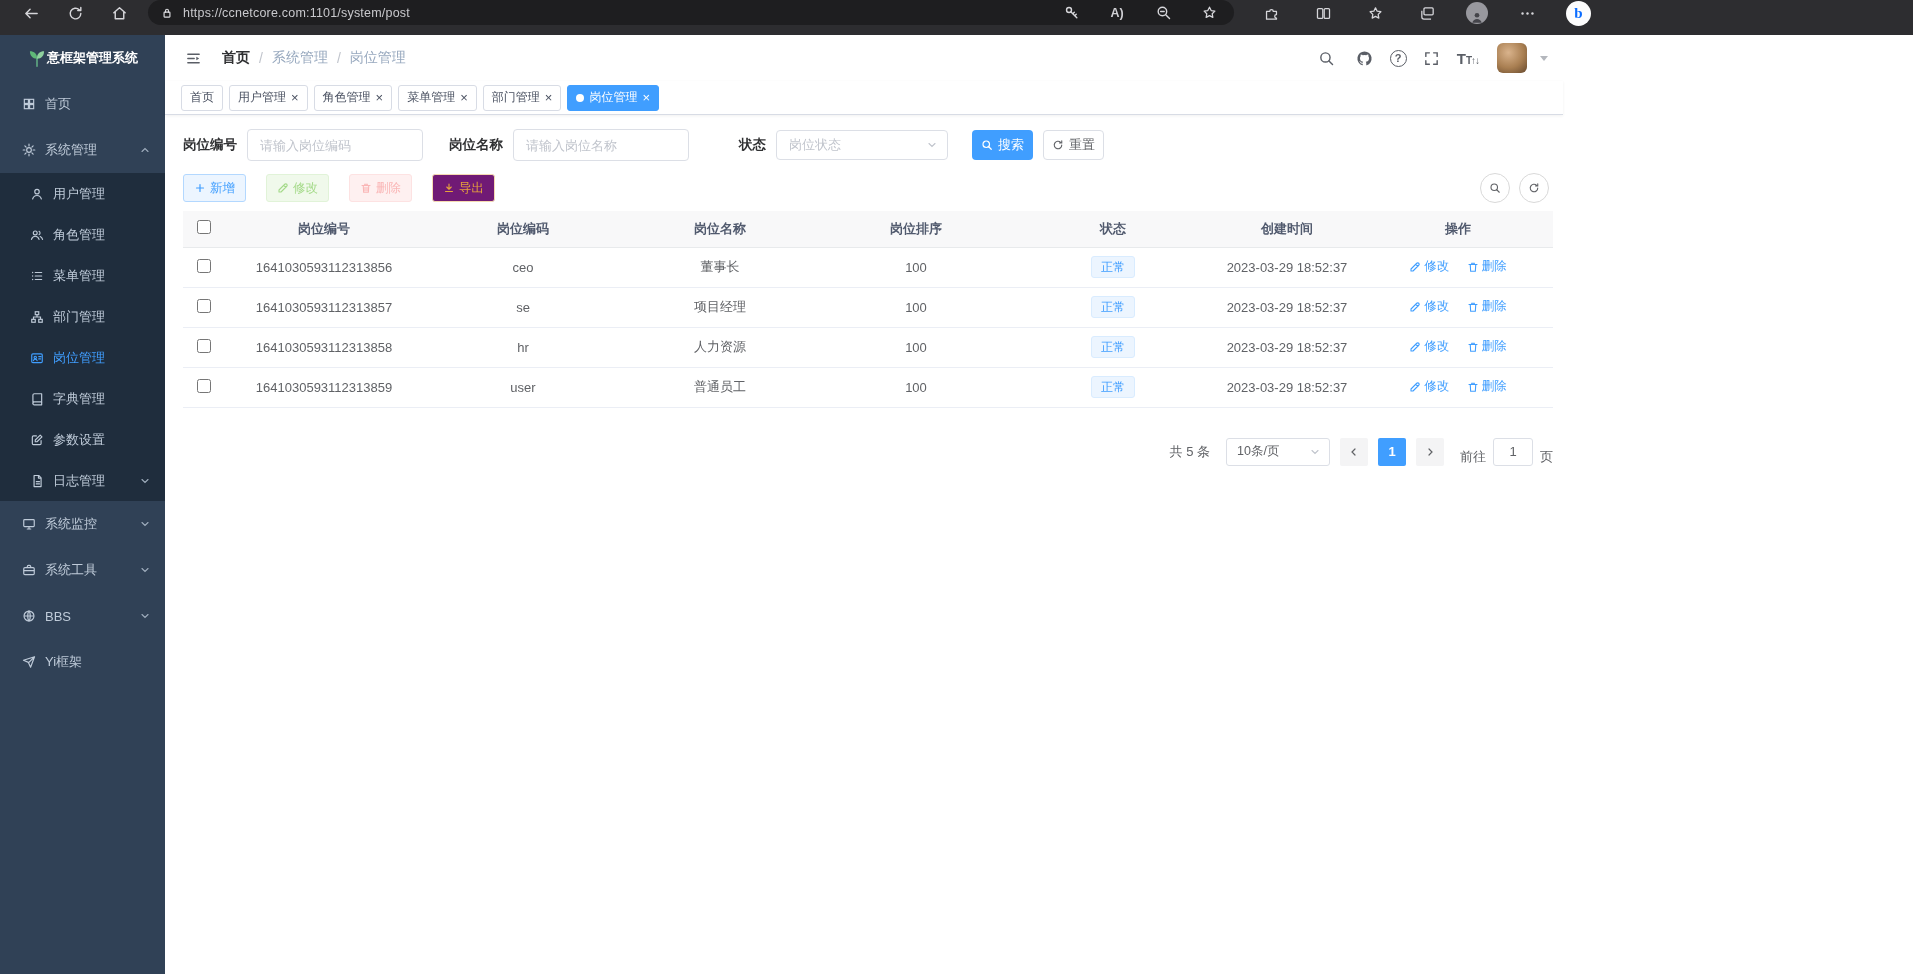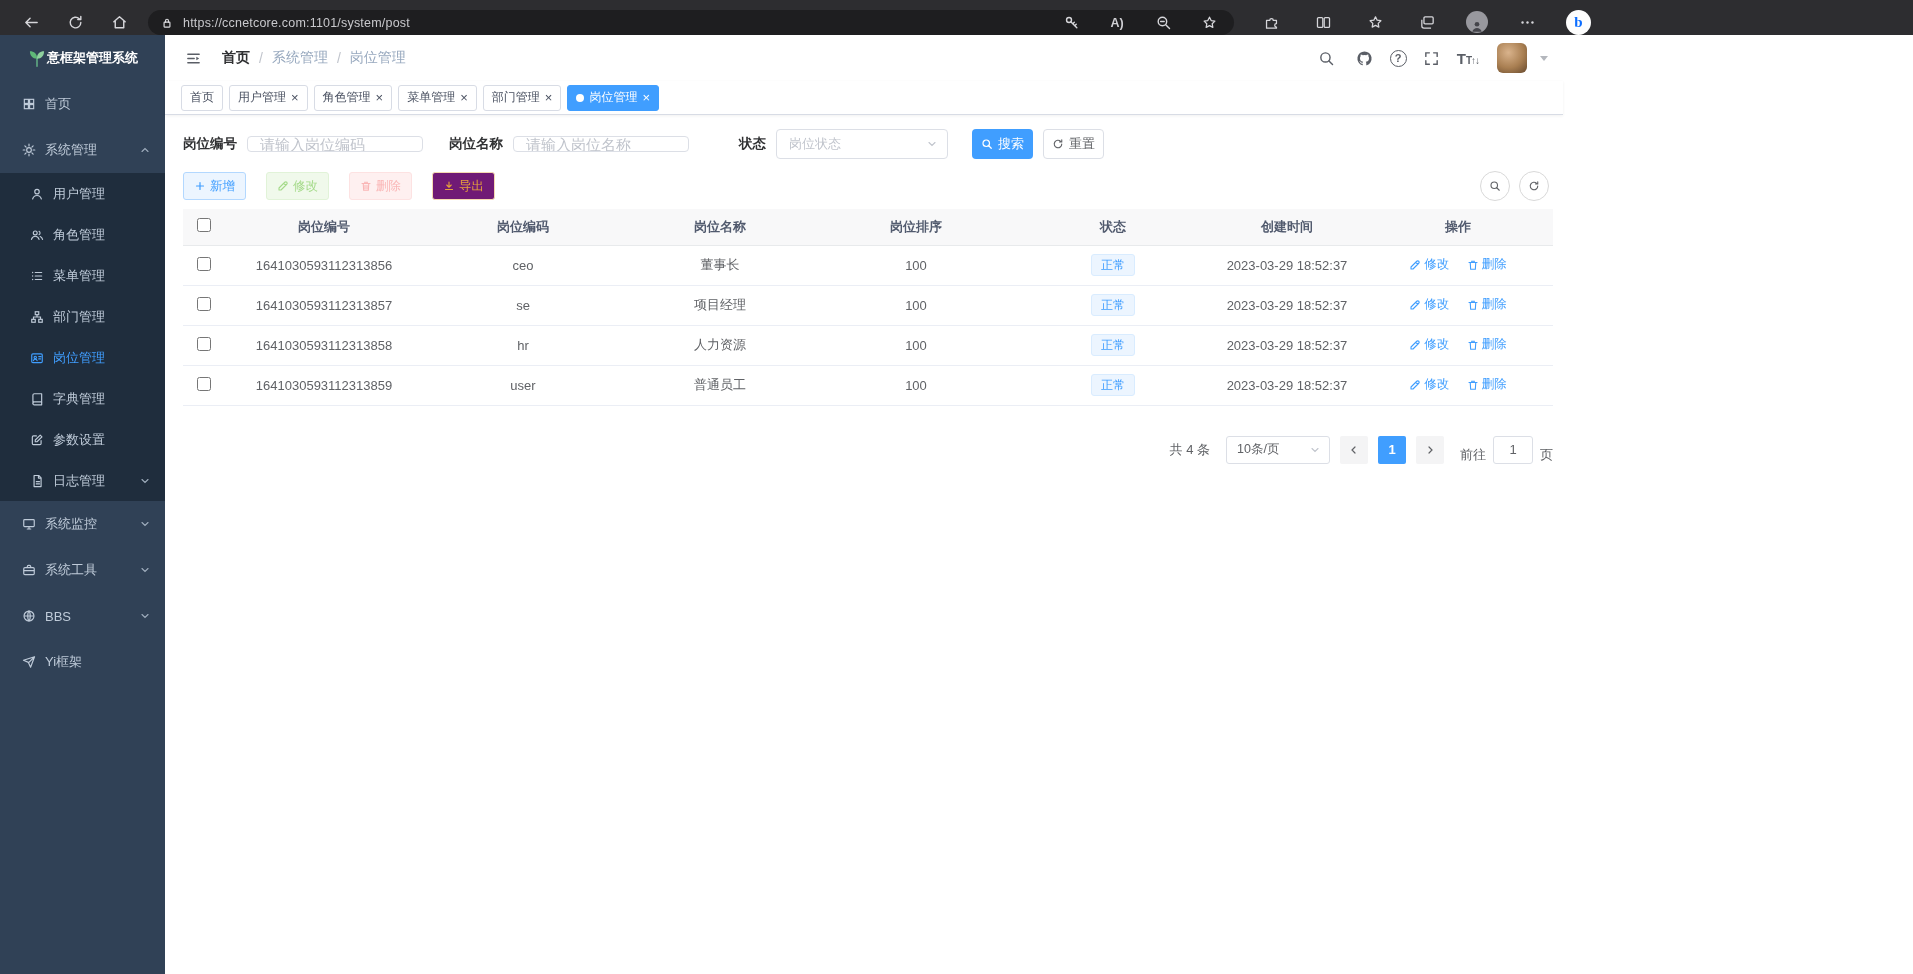--- a/index.html
+++ b/index.html
@@ -7,21 +7,21 @@
     font-family:"Liberation Sans","DejaVu Sans",sans-serif;}
   button{font-family:inherit;border:none;background:none;cursor:pointer;color:inherit}
   input{font-family:inherit;outline:none}
   svg{display:block}
   .ic{width:17px;height:17px}
   .ic14{width:14px;height:14px}
   .ic12{width:12px;height:12px}
 
   
   .browser-bar{position:absolute;top:0;left:0;width:1913px;height:35px;background:#2d2d30;
-    display:flex;align-items:flex-end;color:#dcdcdf;z-index:10}
+    display:flex;align-items:flex-start;color:#dcdcdf;z-index:10}
   .b-left{display:flex;align-items:center;gap:18px;padding-left:18px}
   .bnav{width:26px;height:26px;display:flex;align-items:center;justify-content:center;color:#d6d6da;border-radius:4px}
   .url-pill{margin-left:16px;width:1086px;height:25px;border-radius:13px;background:#1e1e20;
     display:flex;align-items:center;padding:0 12px;gap:9px}
   .url-text{font-size:12.5px;color:#c9c9cd;letter-spacing:.2px;white-space:nowrap}
   .pill-icons{margin-left:auto;display:flex;align-items:center;gap:20px;color:#cfcfd3}
   .read-aloud{font-size:12.5px;font-weight:bold;color:#cfcfd3}
   .read-aloud::after{content:"A\0029";font-size:12.5px}
   .b-actions{display:flex;align-items:center;gap:26px;margin-left:24px;color:#d6d6da}
   .b-avatar{width:22px;height:22px;border-radius:50%;background:#98989e;display:flex;align-items:flex-end;justify-content:center;overflow:hidden;color:#44444a}
@@ -64,21 +64,21 @@
     background:#fff;color:#495060;font-size:12px;cursor:pointer;border-radius:3px;white-space:nowrap}
   .tag .x{font-size:13px;line-height:1;color:inherit;cursor:pointer}
   .tag.active{background:#409eff;border-color:#409eff;color:#fff}
   .tag .dot{width:8px;height:8px;border-radius:50%;background:#fff;display:inline-block}
 
   
   .content{padding:8px 10px 0 18px;font-size:13px;color:#606266}
   .filter-row{display:flex;align-items:center;margin-top:6px}
   .f-item{display:flex;align-items:center;margin-right:26px}
   .f-label{font-weight:bold;color:#303133;font-size:13.5px;margin-right:10px;white-space:nowrap}
-  .f-input{width:176px;height:16px;border:1px solid #dcdfe6;border-radius:4px;padding:0 12px;font-size:15px;color:#606266}
+  .f-input{width:176px;height:32px;border:1px solid #dcdfe6;border-radius:4px;padding:0 12px;font-size:13px;color:#606266}
   .f-input::placeholder{color:#c0c4cc}
   .f-select{width:172px;height:30px;border:1px solid #dcdfe6;border-radius:4px;padding:0 9px 0 12px;
     display:flex;align-items:center;justify-content:space-between;color:#c0c4cc;background:#fff;cursor:pointer;font-size:13px}
   .f-status{margin-left:24px}
   .btn{display:inline-flex;align-items:center;gap:5px;border-radius:4px;font-size:13px;height:30px;padding:0 8px;cursor:pointer;border:1px solid transparent}
   .btn-primary{background:#409eff;color:#fff;margin-left:24px}
   .btn-plain{background:#fff;border-color:#dcdfe6;color:#606266;margin-left:10px}
 
   .toolbar{display:flex;align-items:center;margin-top:12px}
   .tb{height:28px;padding:0 10px;font-size:12.5px;border-radius:3px;display:inline-flex;align-items:center;gap:4px;border:1px solid;cursor:pointer}
@@ -607,21 +607,21 @@
                       <path d="M4 7h16M9.5 7V4.5h5V7M6.5 7l.8 13.5h9.4L17.5 7"></path>
                     </svg>
                     <span>删除</span>
                   </button>
               </td>
             </tr>
           </tbody>
         </table>
 
         <div class="pagination">
-          <span class="pg-total">共 4 条</span>
+          <span class="pg-total">共 5 条</span>
           <div class="pg-size">
             <span>10条/页</span>
             <svg class="ic12" viewBox="0 0 24 24" fill="none" stroke="#c0c4cc" stroke-width="2.2" stroke-linecap="round">
                 <polyline points="6,9 12,15 18,9"></polyline>
               </svg>
           </div>
           <button class="pg-btn">
             <svg class="ic12" viewBox="0 0 24 24" fill="none" stroke="currentColor" stroke-width="2.4" stroke-linecap="round">
                 <polyline points="14,6 8,12 14,18"></polyline>
               </svg>

